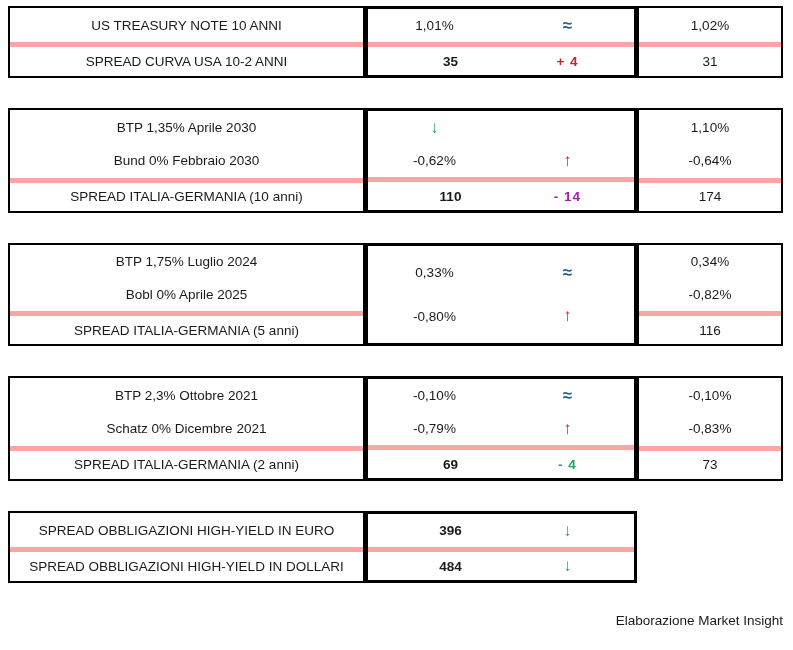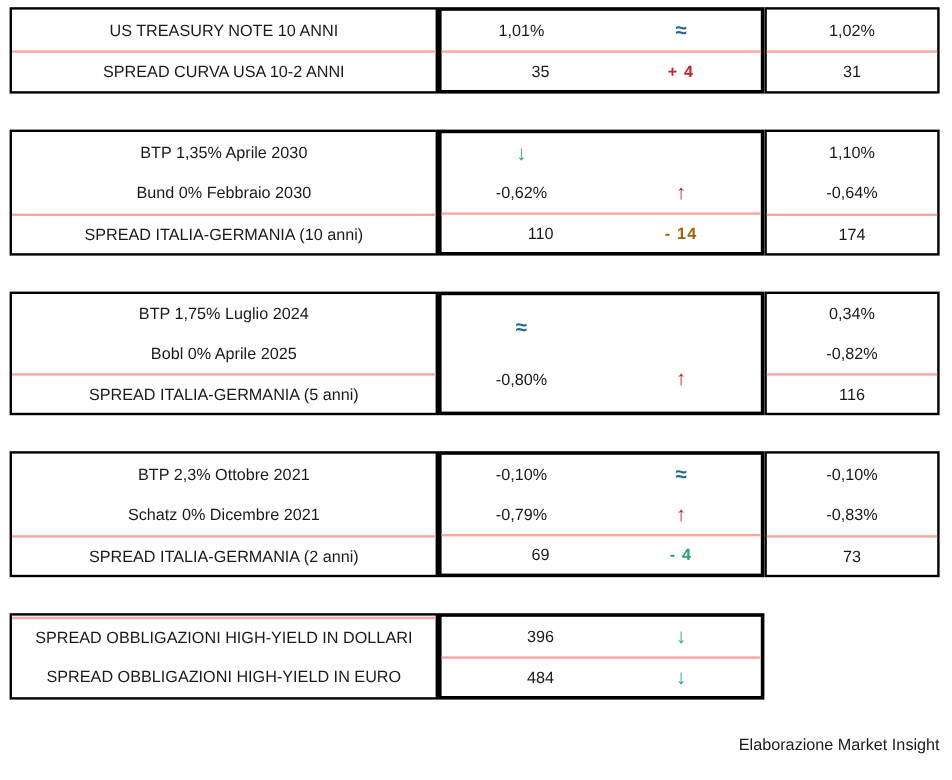--- a/index.html
+++ b/index.html
@@ -40,22 +40,22 @@
     height: 33px;
     display: flex;
     align-items: center;
     justify-content: center;
     font-size: 13.5px;
     white-space: nowrap;
   }
   .midrow { display: grid; grid-template-columns: 1fr 1fr; height: 33px; }
   .midrow .cell { height: 100%; }
 
-  .divider { border-top: 2px solid #fca5a5; }
-  .bold { font-weight: 400; padding-left: 32px; }
+  .divider { border-top: 5px solid #fca5a5; }
+  .bold { font-weight: 700; padding-left: 32px; }
   .variazione-cell { font-weight: 700; font-size: 13.5px; letter-spacing: 1px; }
   .variazione-cell.symbol { font-size: 17px; letter-spacing: 0; }
 
   .footer {
     width: 775px;
     margin-top: 18px;
     text-align: right;
     font-size: 13.5px;
   }
 </style>
@@ -95,37 +95,38 @@
         <div class="box mid-box">
           <div class="midrow">
             <div class="cell variazione-cell symbol" style="color: rgb(39, 165, 103);">↓</div>
           </div>
           <div class="midrow">
             <div class="cell ultimo-cell">-0,62%</div>
             <div class="cell variazione-cell symbol" style="color: rgb(194, 36, 46);">↑</div>
           </div>
           <div class="midrow divider">
             <div class="cell ultimo-cell bold">110</div>
-            <div class="cell variazione-cell" style="color: #a16207;">- 14</div>
+            <div class="cell variazione-cell" style="color: #a21caf;">- 14</div>
           </div>
         </div>
         <div class="box giorno-box">
           <div class="cell giorno-cell">1,10%</div>
           <div class="cell giorno-cell">-0,64%</div>
           <div class="cell giorno-cell divider">174</div>
         </div>
       </div>
       <div class="group">
         <div class="box label-box">
           <div class="cell label-cell">BTP 1,75% Luglio 2024</div>
           <div class="cell label-cell">Bobl 0% Aprile 2025</div>
           <div class="cell label-cell divider">SPREAD ITALIA-GERMANIA (5 anni)</div>
         </div>
         <div class="box mid-box">
           <div class="midrow">
+            <div class="cell ultimo-cell">0,33%</div>
             <div class="cell variazione-cell symbol" style="color: rgb(31, 99, 145);">≈</div>
           </div>
           <div class="midrow">
             <div class="cell ultimo-cell">-0,80%</div>
             <div class="cell variazione-cell symbol" style="color: rgb(194, 36, 46);">↑</div>
           </div>
         </div>
         <div class="box giorno-box">
           <div class="cell giorno-cell">0,34%</div>
           <div class="cell giorno-cell">-0,82%</div>
@@ -153,22 +154,22 @@
           </div>
         </div>
         <div class="box giorno-box">
           <div class="cell giorno-cell">-0,10%</div>
           <div class="cell giorno-cell">-0,83%</div>
           <div class="cell giorno-cell divider">73</div>
         </div>
       </div>
       <div class="group">
         <div class="box label-box">
+          <div class="cell label-cell">SPREAD OBBLIGAZIONI HIGH-YIELD IN EURO</div>
           <div class="cell label-cell divider">SPREAD OBBLIGAZIONI HIGH-YIELD IN DOLLARI</div>
-          <div class="cell label-cell">SPREAD OBBLIGAZIONI HIGH-YIELD IN EURO</div>
         </div>
         <div class="box mid-box">
           <div class="midrow">
             <div class="cell ultimo-cell bold">396</div>
             <div class="cell variazione-cell symbol" style="color: rgb(39, 165, 103);">↓</div>
           </div>
           <div class="midrow divider">
             <div class="cell ultimo-cell bold">484</div>
             <div class="cell variazione-cell symbol" style="color: rgb(39, 165, 103);">↓</div>
           </div>

